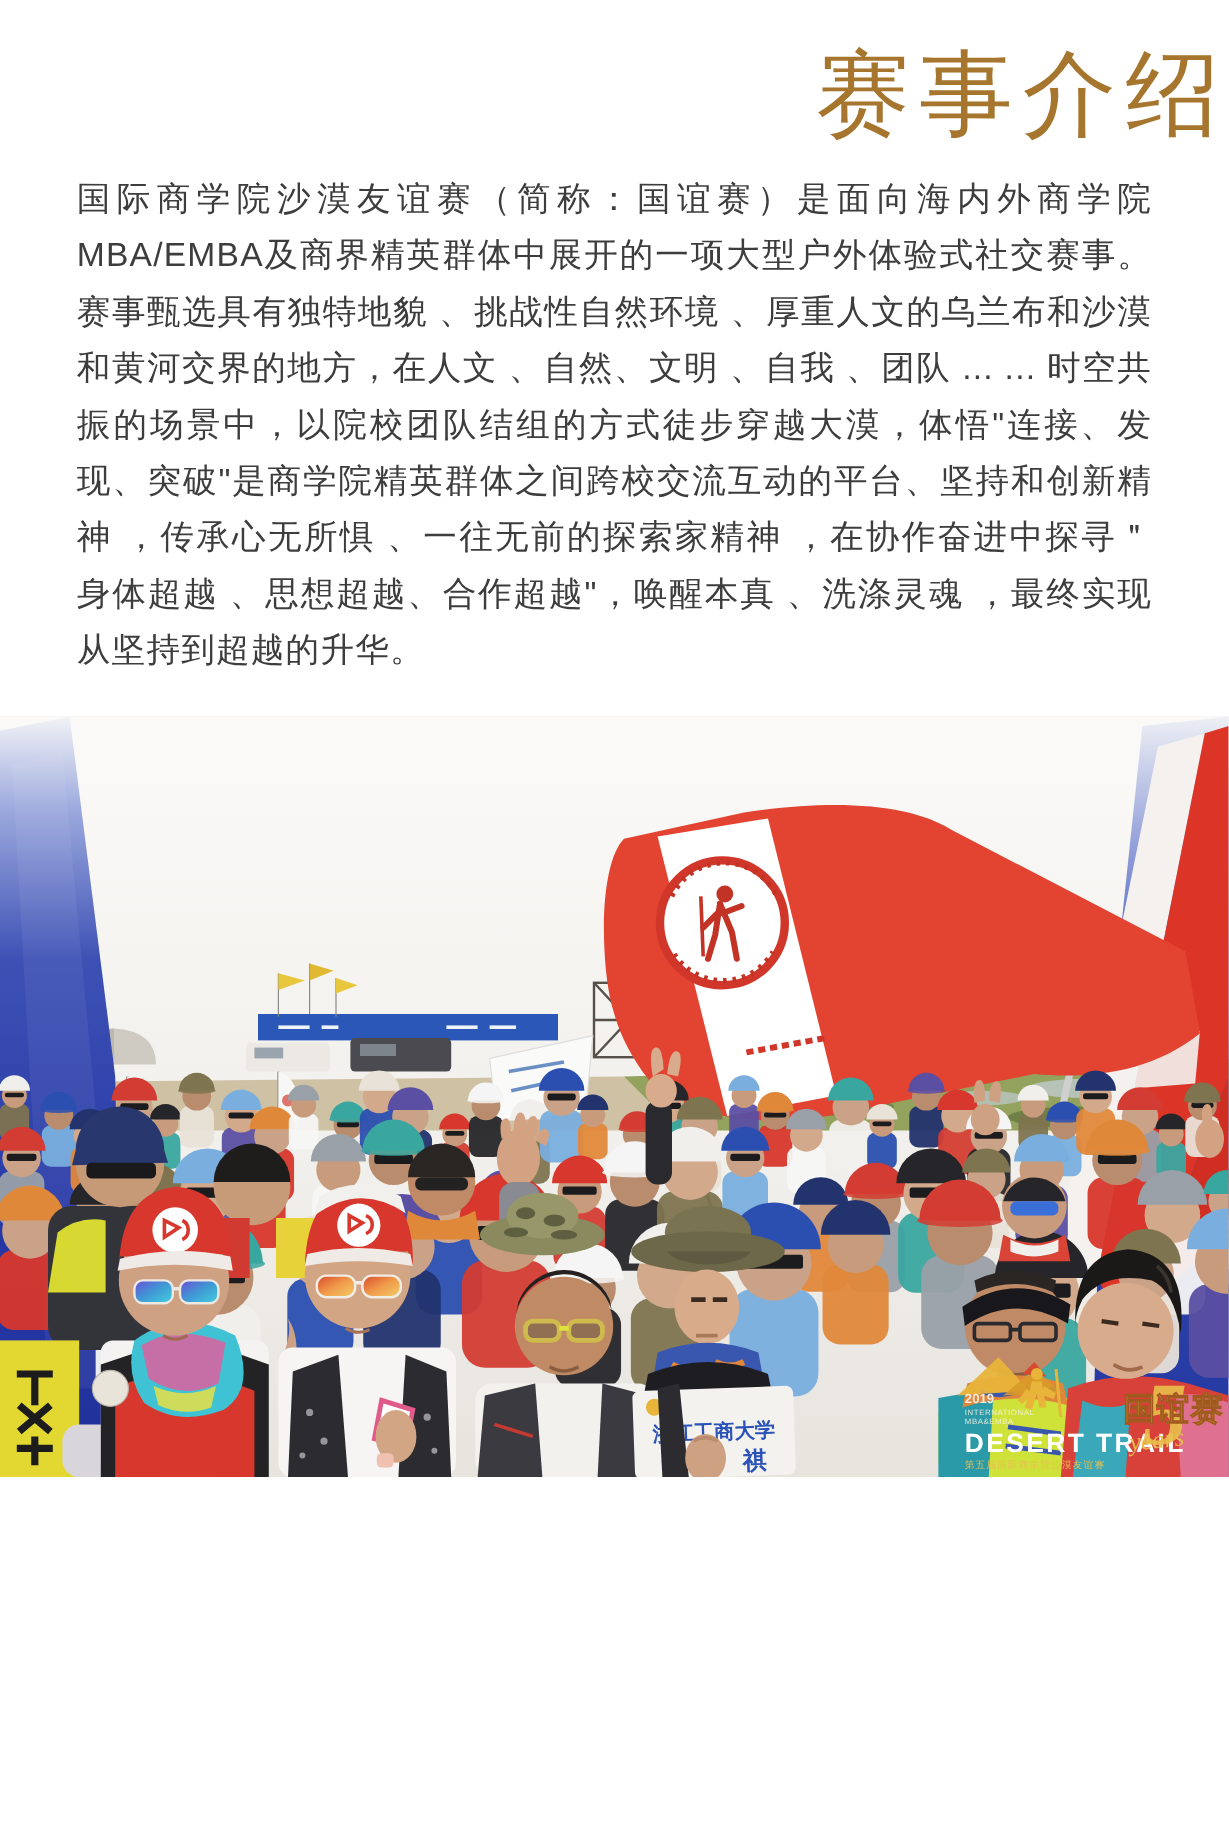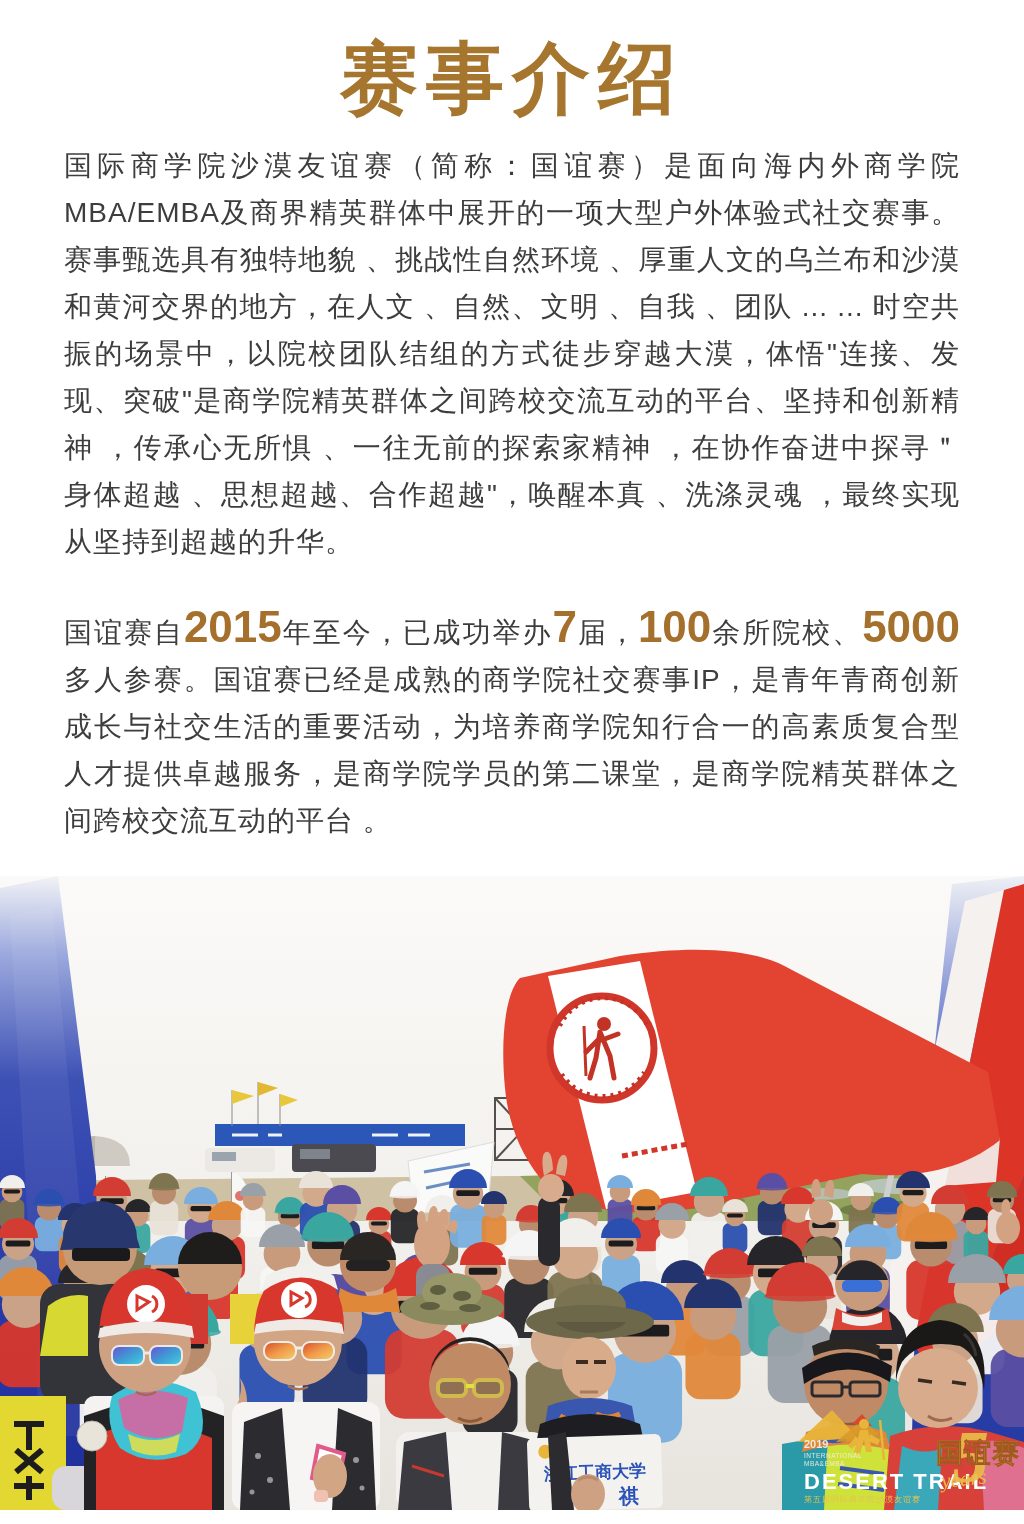--- a/index.html
+++ b/index.html
@@ -1,21 +1,21 @@
 <!DOCTYPE html>
 <html><head>
 <meta charset="utf-8">
 <style>
   html,body{margin:0;padding:0;background:#ffffff;}
   body{width:1024px;font-family:"Liberation Sans","DejaVu Sans",sans-serif;color:#3d3d3d;}
   .page{width:1024px;}
   .title{
-    text-align:center;
+    text-align:right;
     font-size:78px;
-    font-weight:700;
+    font-weight:400;
     color:#a6752e;
     letter-spacing:8px;
     margin:34px 0 18px 0;
     line-height:1.15;
   }
   .para{
     width:896px;
     margin:0 auto;
     font-size:28px;
     line-height:47px;
@@ -42,21 +42,20 @@
 </style>
 </head>
 <body>
 
 <div class="page">
 
   <h1 class="title">赛事介绍</h1>
 
   <p class="para">国际商学院沙漠友谊赛（简称：国谊赛）是面向海内外商学院MBA/EMBA及商界精英群体中展开的一项大型户外体验式社交赛事。赛事甄选具有独特地貌 、挑战性自然环境 、厚重人文的乌兰布和沙漠和黄河交界的地方，在人文 、自然、文明 、自我 、团队 ... ... 时空共振的场景中，以院校团队结组的方式徒步穿越大漠，体悟"连接、发现、突破"是商学院精英群体之间跨校交流互动的平台、坚持和创新精神 ，传承心无所惧 、一往无前的探索家精神 ，在协作奋进中探寻＂身体超越 、思想超越、合作超越"，唤醒本真 、洗涤灵魂 ，最终实现从坚持到超越的升华。</p>
 
-  <p class="para second"><span>国谊赛自</span><span class="num">2015</span><span>年至今，已成功举办</span><span class="num">7</span><span>届，</span><span class="num">100</span><span>余所院校、</span><span class="num">5000</span><span>多人参赛。国谊赛已经是成熟的商学院社交赛事IP，是青年青商创新成长与社交生活的重要活动，为培养商学院知行合一的高素质复合型人才提供卓越服务，是商学院学员的第二课堂，是商学院精英群体之间跨校交流互动的平台 。</span></p>
 
   <figure class="photo-wrap" style="margin:32px 0 0 0;">
   <svg width="1024" height="634" viewBox="0 0 1024 634" xmlns="http://www.w3.org/2000/svg">
     <defs>
       <linearGradient id="sky" x1="0" y1="0" x2="0" y2="1">
         <stop offset="0" stop-color="#fbfaf8"></stop>
             <stop offset="0.6" stop-color="#f1efeb"></stop>
             <stop offset="1" stop-color="#e7e4de"></stop>
       </linearGradient>
       <linearGradient id="pillarL" x1="0" y1="0" x2="0" y2="1">

